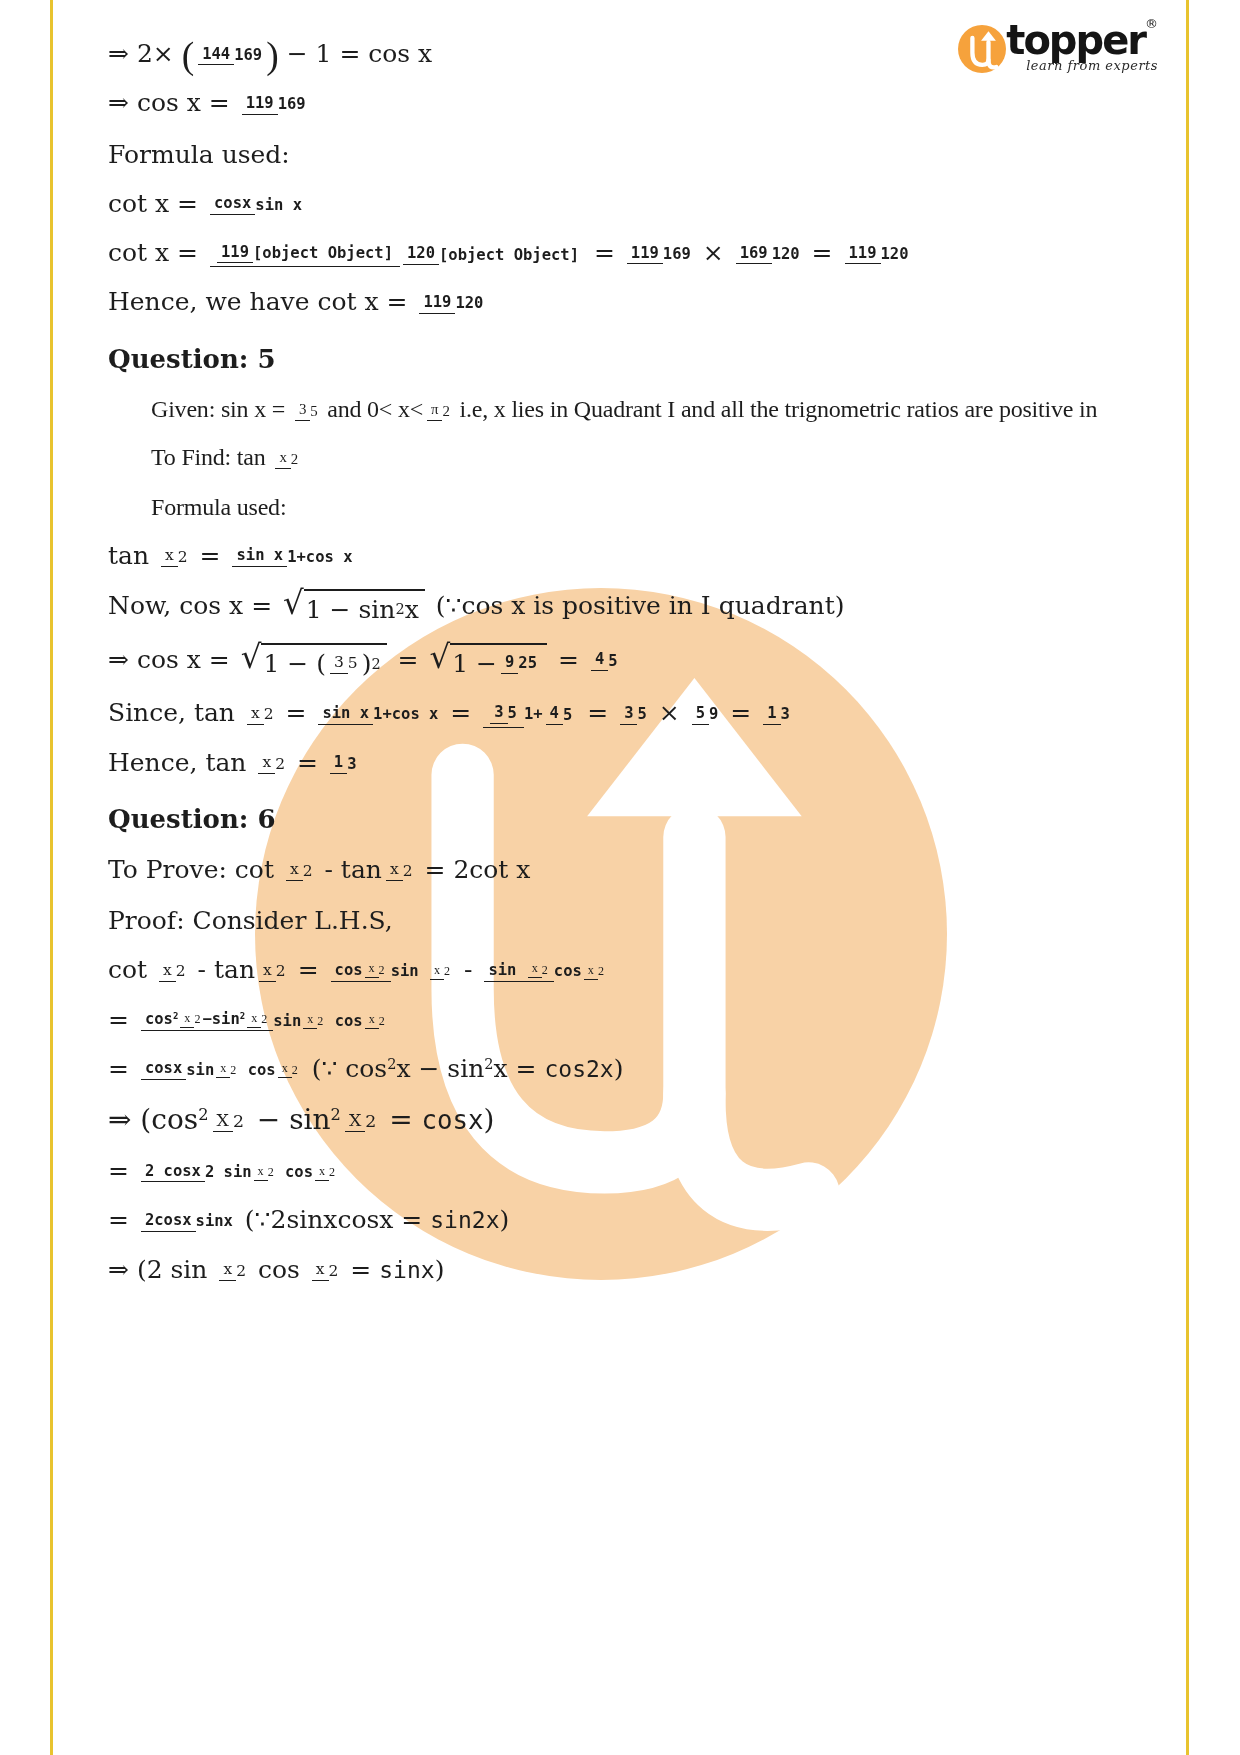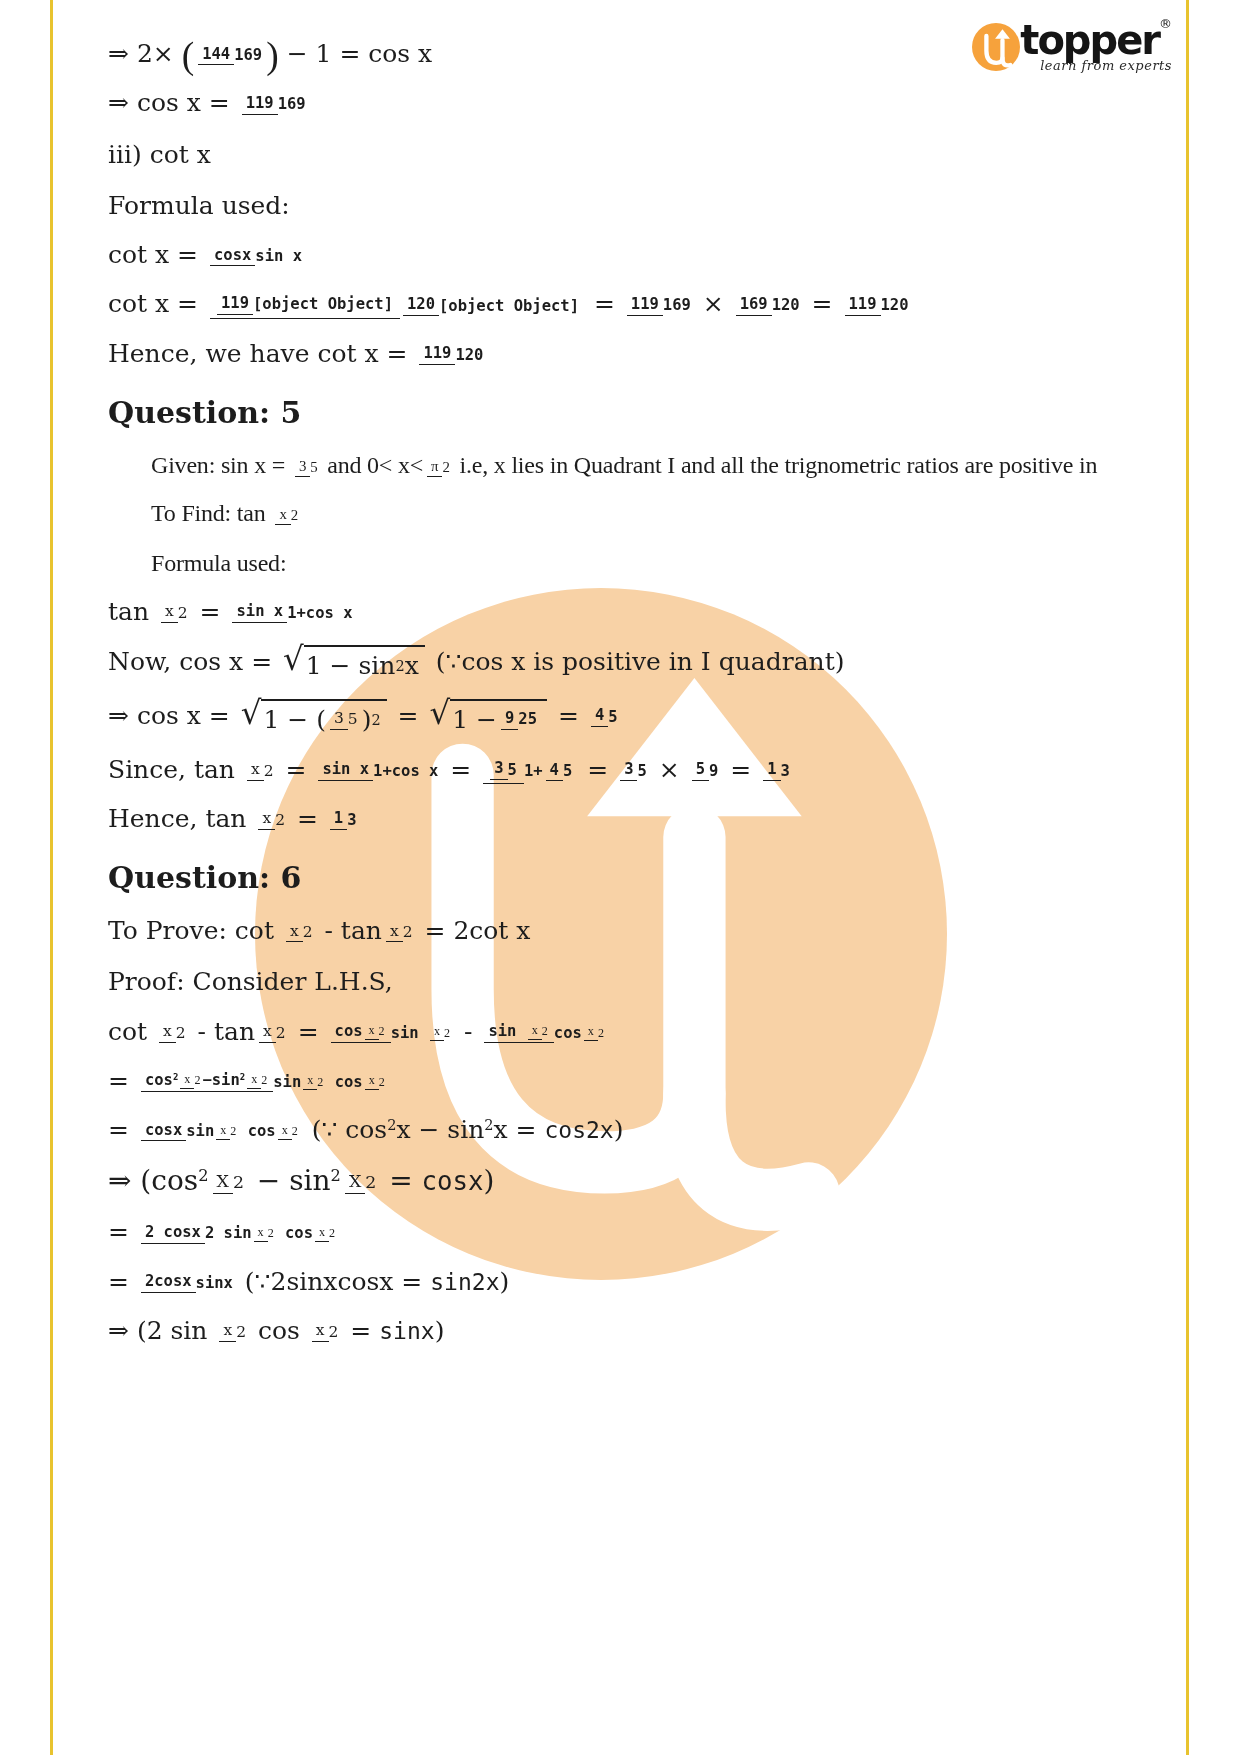--- a/index.html
+++ b/index.html
@@ -3,38 +3,38 @@
 <meta charset="utf-8">
 <style>
   html,body{margin:0;padding:0;background:#ffffff;}
   .page{position:relative;width:1240px;height:1755px;background:#ffffff;overflow:hidden;
         font-family:"DejaVu Serif",serif;color:#1d1d1d;}
   .border-line{position:absolute;top:0;bottom:0;width:3px;background:#e8c32e;}
   .border-left{left:50px;}
   .border-right{left:1186px;}
 
   
-  .header{position:absolute;top:16px;right:68px;display:flex;align-items:center;z-index:3;}
+  .header{position:absolute;top:16px;right:82px;display:flex;align-items:flex-end;z-index:3;}
   .logo-icon{width:48px;height:48px;margin-top:4px;}
   .brand-text-wrap{display:flex;flex-direction:column;align-items:flex-end;}
   .brand-row{display:flex;align-items:flex-start;}
   .brand{font-family:"DejaVu Sans",sans-serif;font-weight:bold;font-size:40px;line-height:48px;
          letter-spacing:-2px;color:#151515;}
   .reg{font-family:"DejaVu Sans",sans-serif;font-size:13px;color:#151515;margin-top:0;}
   .tagline{font-family:"DejaVu Serif",serif;font-style:italic;font-size:13px;color:#2a2a2a;
            margin-top:-6px;margin-right:0;letter-spacing:0.5px;}
 
   
   .watermark{position:absolute;left:255px;top:588px;width:692px;height:692px;z-index:0;}
 
   
   .content{position:absolute;left:108px;top:20px;width:1044px;z-index:1;}
   .line{margin:0 0 14px 0;}
   .para{font-size:25px;line-height:1.25;margin:20px 0 16px;}
-  .heading{font-size:30px;font-weight:bold;margin:26px 0 20px;}
+  .heading{font-size:26px;font-weight:bold;margin:26px 0 20px;}
   .math{font-size:25px;line-height:1.25;white-space:nowrap;margin:18px 0;}
   .math.big{font-size:28px;}
   .narrow{font-family:"Liberation Serif",serif;font-size:24px;letter-spacing:-0.2px;margin-left:43px;}
 
   
   .frac{display:inline-flex;align-items:center;text-align:center;
         vertical-align:middle;margin:0 4px;line-height:1.15;}
   .frac>.num{border-bottom:1.6px solid currentColor;padding:0 4px 1px;}
   .frac>.den{padding-top:1px;}
   .frac.mono{font-family:"DejaVu Sans Mono",monospace;font-size:0.62em;font-weight:600;}
@@ -86,21 +86,20 @@
 
   <div class="content" id="content">
       <div class="line math">⇒ 2× <span class="big-paren">(</span><span class="frac mono">
           <span class="num">144</span>
           <span class="den">169</span>
         </span><span class="big-paren">)</span> − 1 = cos x</div>
       <div class="line math">⇒  cos x = <span class="frac mono">
           <span class="num">119</span>
           <span class="den">169</span>
         </span></div>
-      <div class="line para">iii) cot x</div>
       <div class="line para">Formula used:</div>
       <div class="line math">cot x = <span class="frac mono">
           <span class="num">cosx</span>
           <span class="den">sin x</span>
         </span></div>
       <div class="line math">cot x = <span class="frac mono">
           <span class="num"><span class="frac mono">
               <span class="num">119</span>
               <span class="den">[object Object]</span>
             </span></span>

